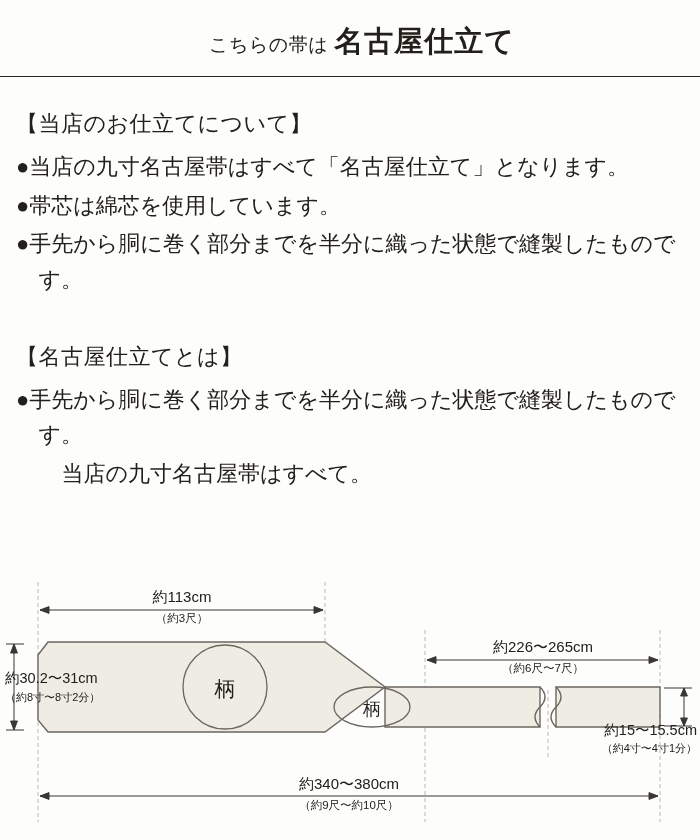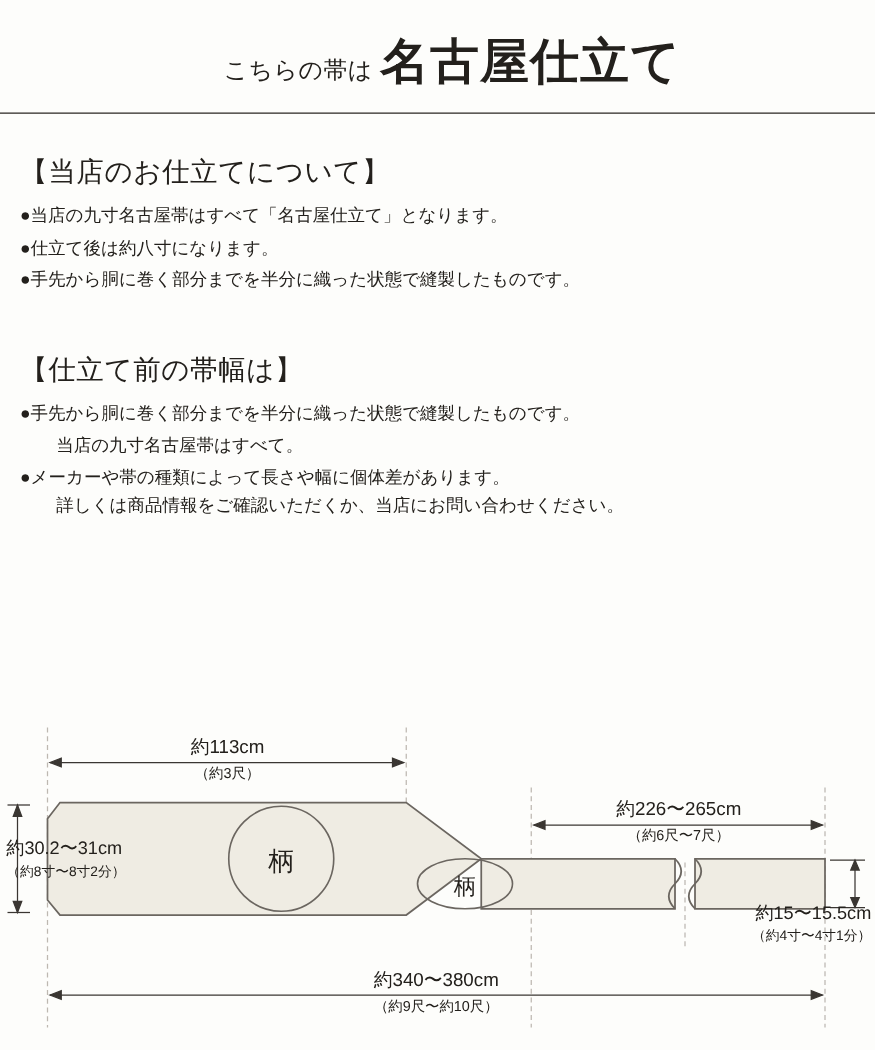--- a/index.html
+++ b/index.html
@@ -33,21 +33,21 @@
     align-items: baseline;
     justify-content: center;
     white-space: nowrap;
     margin-left: 30px;
   }
   .header-small {
     font-size: 19px;
     letter-spacing: 0.5px;
   }
   .header-big {
-    font-size: 39px;
+    font-size: 29px;
     font-weight: bold;
     letter-spacing: 1px;
     padding: 0 6px;
   }
 
   
   .content {
     padding: 18px 16px 0 16px;
   }
   .section-title {
@@ -58,21 +58,21 @@
   }
   .section-title.second {
     margin-top: 44px;
   }
   .bullet-list {
     margin: 0;
     padding: 0;
     list-style: none;
   }
   .bullet-list li {
-    font-size: 14px;
+    font-size: 22px;
     line-height: 1.62;
     margin: 0 0 3px 0;
     text-indent: -1.02em;
     padding-left: 1.02em;
   }
   .bullet-list li .cont {
     display: block;
     text-indent: 0;
     padding-left: 1.05em;
   }
@@ -102,33 +102,29 @@
       <span class="header-small">こちらの帯は</span>
       <span class="header-big">名古屋仕立て</span>
     </div>
   </div>
 
   <div class="content">
 
     <h2 class="section-title">【当店のお仕立てについて】</h2>
     <ul class="bullet-list">
       <li><span>●当店の九寸名古屋帯はすべて「名古屋仕立て」となります。</span></li>
-      <li><span>●仕立て後は約八寸になります。</span></li>
+      <li><span>●帯芯は綿芯を使用しています。</span></li>
       <li><span>●手先から胴に巻く部分までを半分に織った状態で縫製したものです。</span></li>
     </ul>
 
-    <h2 class="section-title second">【仕立て前の帯幅は】</h2>
+    <h2 class="section-title second">【名古屋仕立てとは】</h2>
     <ul class="bullet-list">
       <li><span>●手先から胴に巻く部分までを半分に織った状態で縫製したものです。</span></li>
       <li>
         <span class="cont">当店の九寸名古屋帯はすべて。</span>
-      </li>
-      <li>
-        <span>●メーカーや帯の種類によって長さや幅に個体差があります。</span>
-        <span class="cont">詳しくは商品情報をご確認いただくか、当店にお問い合わせください。</span>
       </li>
     </ul>
   </div>
 
   <div class="diagram">
     <svg width="700" height="280" viewBox="0 0 700 280" xmlns="http://www.w3.org/2000/svg">
 
       <g stroke="#bdb8b1" stroke-width="1" stroke-dasharray="4 3" fill="none">
         <line x1="38" y1="22" x2="38" y2="262"></line>
         <line x1="325" y1="22" x2="325" y2="150"></line>

